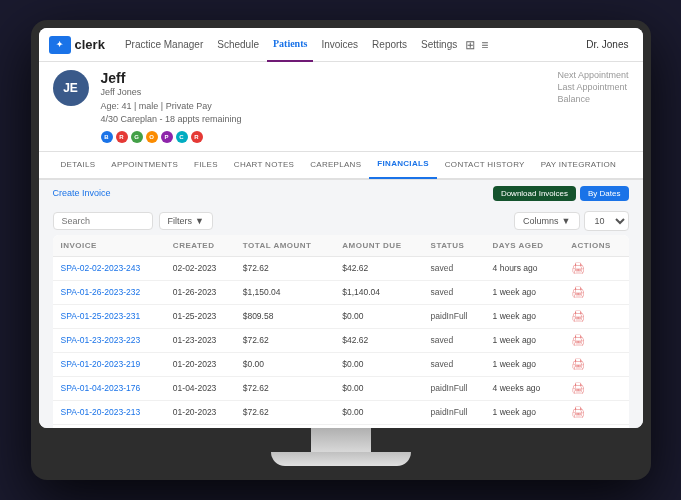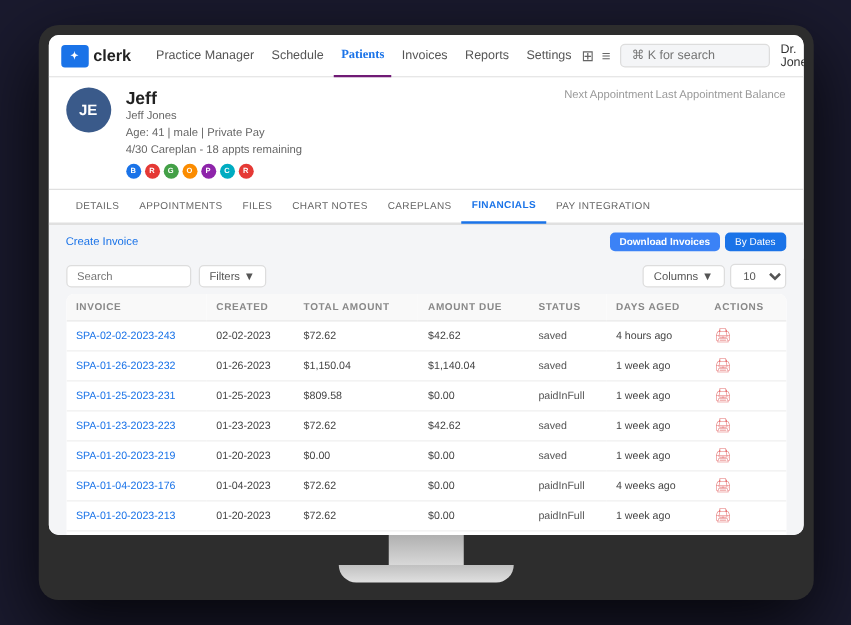--- a/index.html
+++ b/index.html
@@ -142,21 +142,21 @@
     .dot {
       width: 12px; height: 12px; border-radius: 50%;
       display: flex; align-items: center; justify-content: center;
       font-size: 6px; color: #fff; font-weight: bold;
     }
     .patient-meta {
       display: flex;
       gap: 30px;
       font-size: 9px;
     }
-    .meta-col { display: flex; flex-direction: row; gap: 2px; }
+    .meta-col { display: flex; flex-direction: column; gap: 2px; }
     .meta-label { color: #999; }
     .meta-value { color: #333; font-weight: 500; }
 
     
     .sub-nav {
       background: #fff;
       border-bottom: 2px solid #e0e0e0;
       display: flex;
       align-items: center;
       padding: 0 14px;
@@ -197,28 +197,28 @@
       flex-shrink: 0;
     }
     .create-invoice-link {
       font-size: 9px;
       color: #1a73e8;
       cursor: pointer;
       text-decoration: none;
     }
     .toolbar-right { display: flex; gap: 4px; }
     .btn-download {
-      background: #3b82f6;
+      background: #14532d;
       color: #fff;
       border: none;
       border-radius: 4px;
       padding: 3px 8px;
       font-size: 8px;
       cursor: pointer;
-      font-weight: 700;
+      font-weight: 400;
     }
     .btn-bydates {
       background: #1a73e8;
       color: #fff;
       border: none;
       border-radius: 4px;
       padding: 3px 8px;
       font-size: 8px;
       cursor: pointer;
       font-weight: 500;
@@ -332,21 +332,20 @@
         <div class="nav-item">Practice Manager</div>
         <div class="nav-item">Schedule</div>
         <div class="nav-item active">Patients</div>
         <div class="nav-item">Invoices</div>
         <div class="nav-item">Reports</div>
         <div class="nav-item">Settings</div>
         <div class="nav-icons">
           <span class="nav-icon-btn">⊞</span>
           <span class="nav-icon-btn">≡</span>
         </div>
-        <input class="nav-search" readonly="" placeholder="⌘ K for search" style="">
       </div>
       <span class="dr-jones">Dr. Jones</span>
 
     </div>
 
     <div class="patient-header">
       <div class="patient-top">
         <div class="avatar">
           <span>JE</span>
         </div>
@@ -375,20 +374,21 @@
       </div>
     </div>
 
     <div class="sub-nav">
       <div class="sub-nav-item">DETAILS</div>
       <div class="sub-nav-item">APPOINTMENTS</div>
       <div class="sub-nav-item">FILES</div>
       <div class="sub-nav-item">CHART NOTES</div>
       <div class="sub-nav-item">CAREPLANS</div>
       <div class="sub-nav-item active">FINANCIALS</div>
+      <div class="sub-nav-item">CONTACT HISTORY</div>
       <div class="sub-nav-item">PAY INTEGRATION</div>
 
     </div>
 
     <div class="financials-content">
       <div class="financials-toolbar">
         <a class="create-invoice-link">Create Invoice</a>
         <div class="toolbar-right">
           <button class="btn-download">Download Invoices</button>
           <button class="btn-bydates">By Dates</button>

